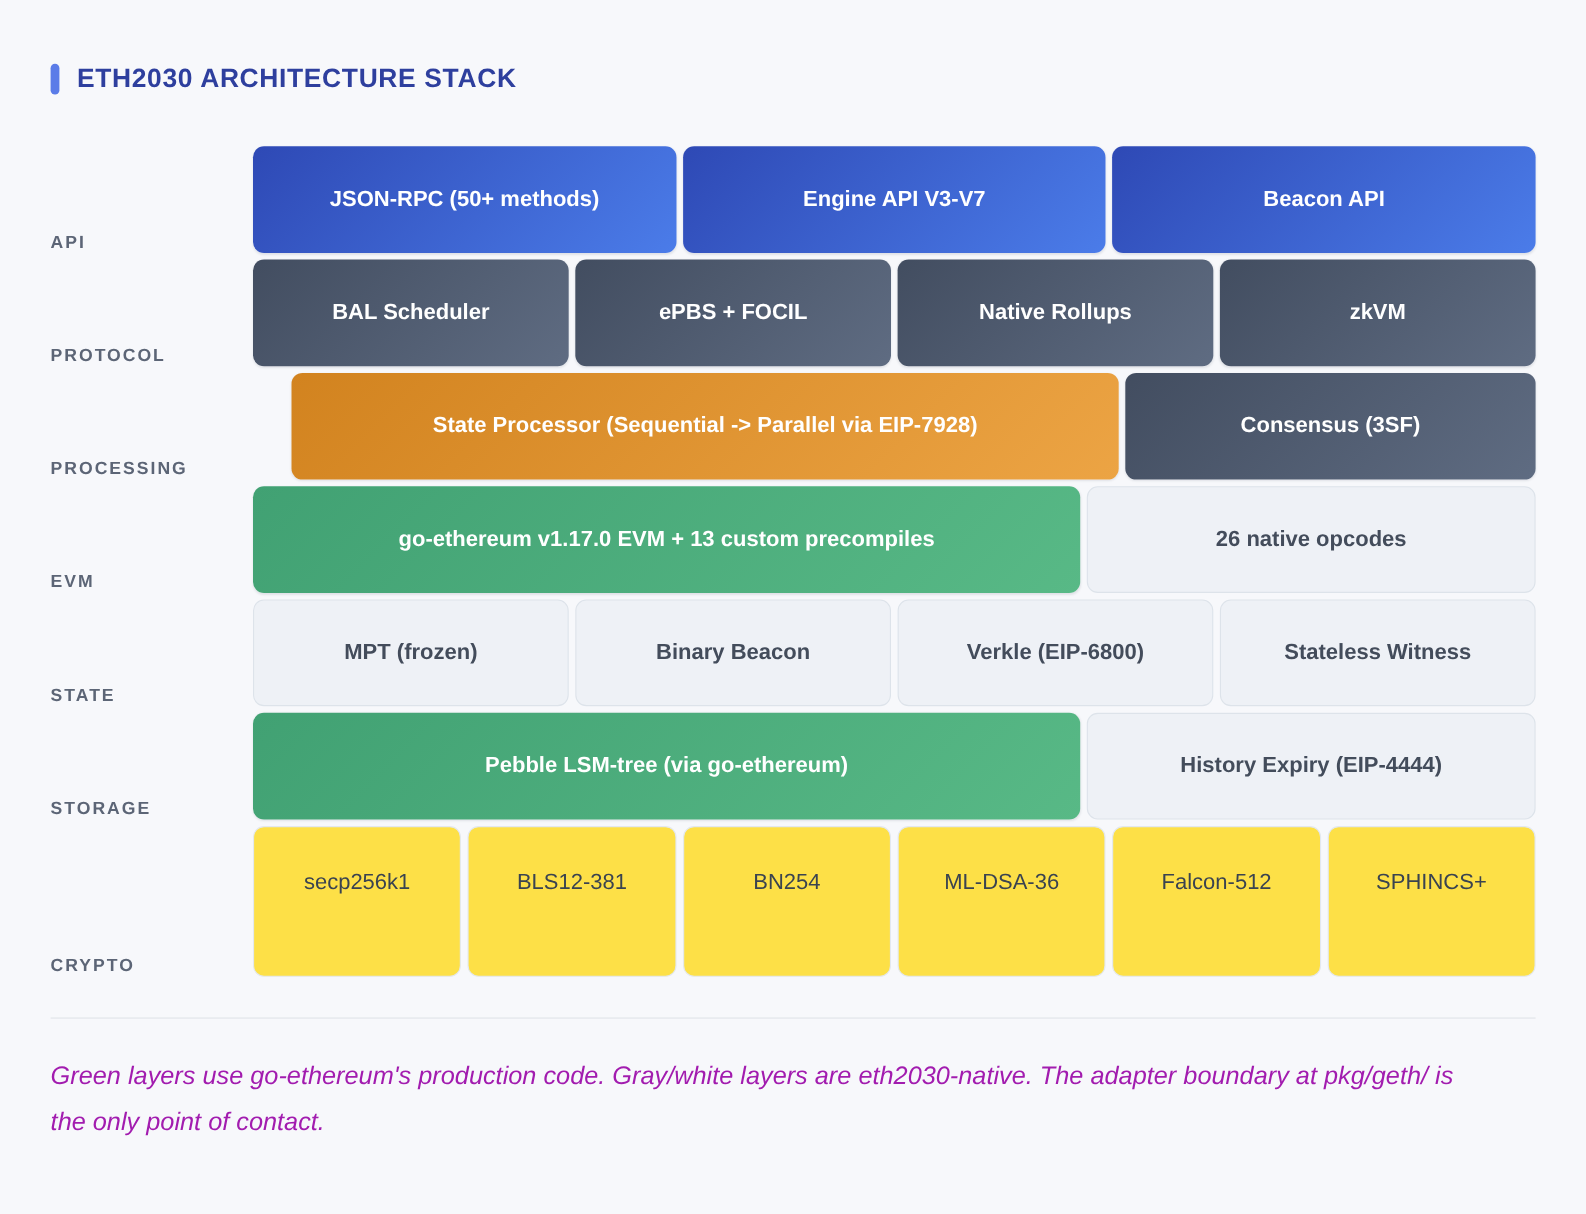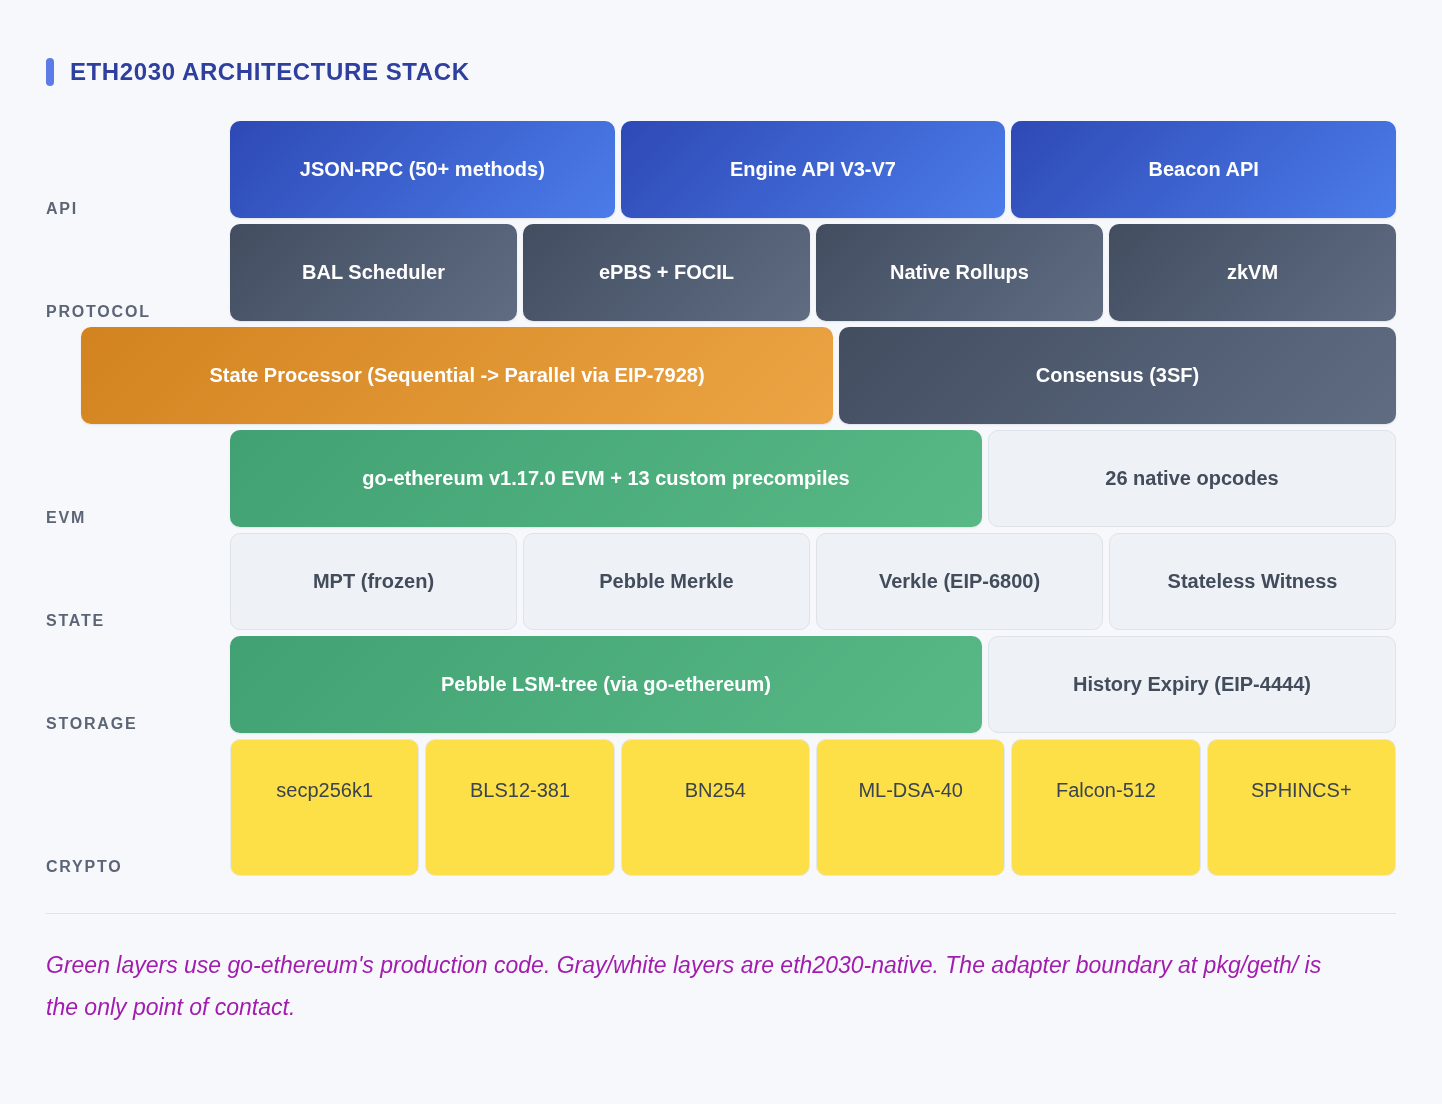--- a/index.html
+++ b/index.html
@@ -5,21 +5,21 @@
   * { margin: 0; padding: 0; box-sizing: border-box; }
   html, body {
     width: 1442px; height: 1104px;
     background: #f7f8fb;
     font-family: "Liberation Sans", sans-serif;
     overflow: hidden;
   }
   .page { padding: 58px 46px 0 46px; }
 
   
-  .title-row { display: flex; align-items: center; margin-bottom: 35px; }
+  .title-row { display: flex; align-items: center; margin-bottom: 47px; }
   .accent-bar {
     width: 8px; height: 28px; border-radius: 4px;
     background: var(--accent, #5b7ce8);
     margin-right: 16px;
   }
   .page-title {
     font-size: 24px; font-weight: 700; letter-spacing: 0.6px;
     color: var(--title, #2e3f9e);
   }
 
@@ -108,59 +108,60 @@
       <div class="row-label">PROTOCOL</div>
       <div class="boxes">
         <div class="box slate">BAL Scheduler</div>
         <div class="box slate">ePBS + FOCIL</div>
         <div class="box slate">Native Rollups</div>
         <div class="box slate">zkVM</div>
       </div>
     </div>
 
     <div class="stack-row">
+      <div class="row-label">PROCESSING</div>
       <div class="boxes">
         <div class="box orange wide">State Processor (Sequential -&gt; Parallel via EIP-7928)</div>
         <div class="box slate">Consensus (3SF)</div>
       </div>
     </div>
 
     <div class="stack-row">
       <div class="row-label">EVM</div>
       <div class="boxes">
         <div class="box green wide">go-ethereum v1.17.0 EVM + 13 custom precompiles</div>
         <div class="box light">26 native opcodes</div>
       </div>
     </div>
 
     <div class="stack-row">
       <div class="row-label">STATE</div>
       <div class="boxes">
         <div class="box light">MPT (frozen)</div>
-        <div class="box light">Pebble Merkle</div>
+        <div class="box light">Binary Beacon</div>
         <div class="box light">Verkle (EIP-6800)</div>
         <div class="box light">Stateless Witness</div>
       </div>
     </div>
 
     <div class="stack-row">
       <div class="row-label">STORAGE</div>
       <div class="boxes">
         <div class="box green wide">Pebble LSM-tree (via go-ethereum)</div>
         <div class="box light">History Expiry (EIP-4444)</div>
       </div>
     </div>
 
     <div class="stack-row">
       <div class="row-label">CRYPTO</div>
       <div class="boxes tall">
         <div class="box white">secp256k1</div>
         <div class="box white">BLS12-381</div>
         <div class="box white">BN254</div>
-        <div class="box white">ML-DSA-40</div>
+        <div class="box white">ML-DSA-36</div>
         <div class="box white">Falcon-512</div>
         <div class="box white">SPHINCS+</div>
       </div>
     </div>
 
   </div>
 
   <hr class="divider">
 
   <p class="footer-note">Green layers use go-ethereum's production code. Gray/white layers are eth2030-native. The adapter boundary at pkg/geth/ is the only point of contact.</p>

